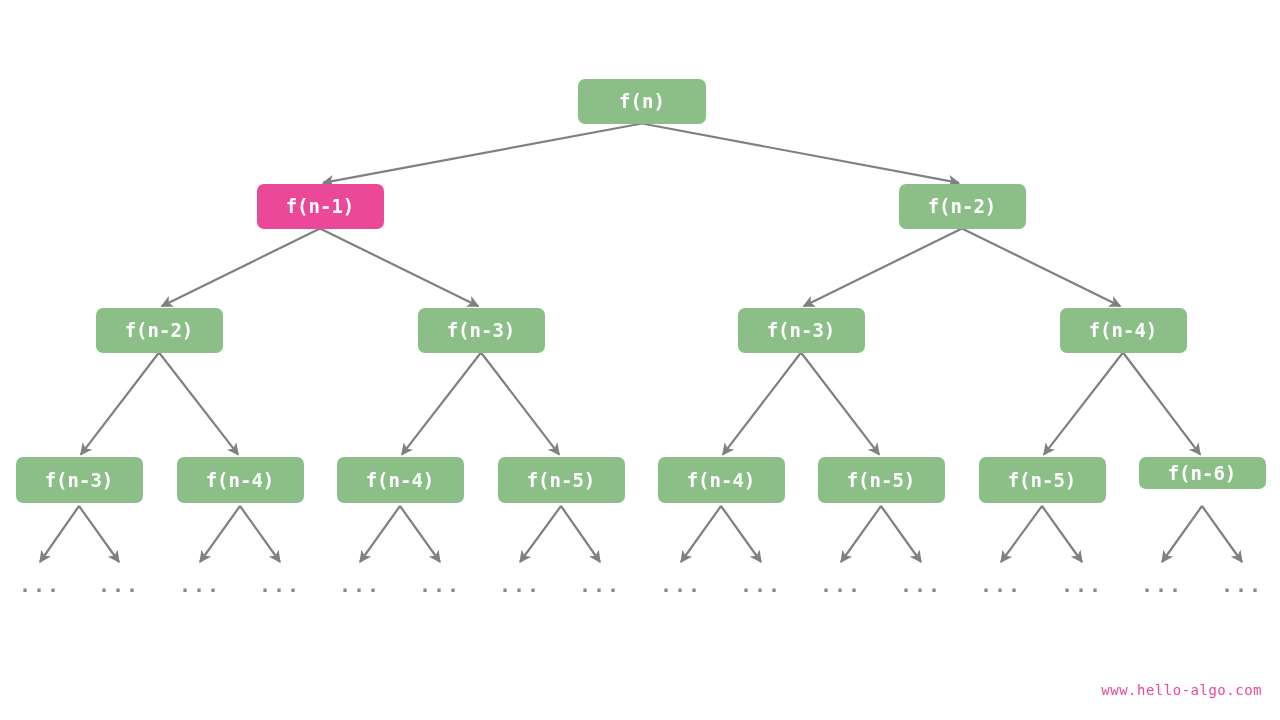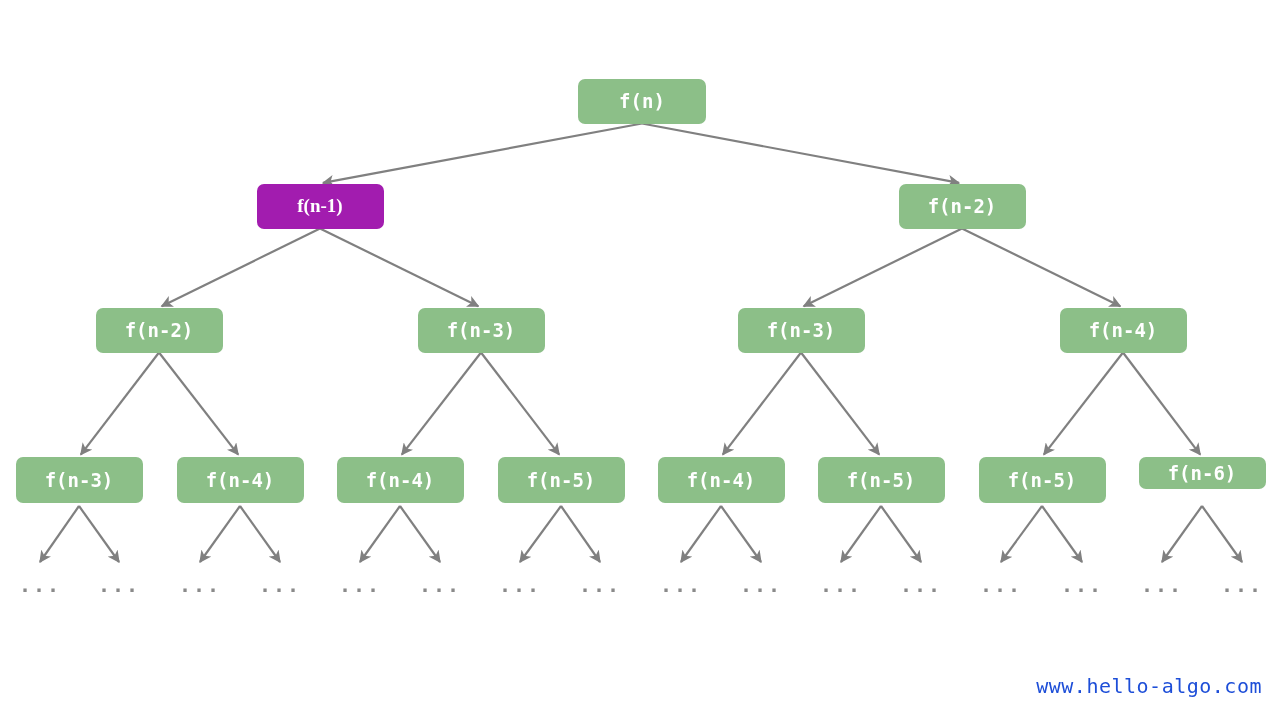--- a/index.html
+++ b/index.html
@@ -50,23 +50,23 @@
     font-weight: bold;
     letter-spacing: 2px;
     line-height: 1;
     transform: translate(-50%, -50%);
     white-space: nowrap;
   }
   #watermark {
     position: absolute;
     right: 18px;
     bottom: 22px;
-    color: #1d4ed8;
+    color: #ec4899;
     font-family: "DejaVu Sans Mono", monospace;
-    font-size: 20px;
+    font-size: 14px;
     letter-spacing: 0.5px;
     white-space: nowrap;
   }
 </style>
 </head>
 <body>
 
 <div id="stage">
 
   <svg id="edges" viewBox="0 0 1280 720" width="1280" height="720">
@@ -106,21 +106,21 @@
         <line x1="881" y1="506" x2="921" y2="562" stroke="#808080" stroke-width="2.2" marker-end="url(#arrowhead)"></line>
         <line x1="1042" y1="506" x2="1001" y2="562" stroke="#808080" stroke-width="2.2" marker-end="url(#arrowhead)"></line>
         <line x1="1042" y1="506" x2="1082" y2="562" stroke="#808080" stroke-width="2.2" marker-end="url(#arrowhead)"></line>
         <line x1="1202" y1="506" x2="1162" y2="562" stroke="#808080" stroke-width="2.2" marker-end="url(#arrowhead)"></line>
         <line x1="1202" y1="506" x2="1242" y2="562" stroke="#808080" stroke-width="2.2" marker-end="url(#arrowhead)"></line>
       </g>
   </svg>
 
   <div id="node-layer">
       <div class="node" style="left: 578px; top: 78.5px; width: 128px; height: 45px; background: rgb(140, 191, 136); color: rgb(255, 255, 255);">f(n)</div>
-      <div class="node" style="left: 256.5px; top: 183.5px; width: 127px; height: 45px; background: #a21caf; color: rgb(255, 255, 255); font-family: Liberation Serif, serif;">f(n-1)</div>
+      <div class="node" style="left: 256.5px; top: 183.5px; width: 127px; height: 45px; background: #ec4899; color: rgb(255, 255, 255);">f(n-1)</div>
       <div class="node" style="left: 898.5px; top: 183.5px; width: 127px; height: 45px; background: rgb(140, 191, 136); color: rgb(255, 255, 255);">f(n-2)</div>
       <div class="node" style="left: 95.5px; top: 307.5px; width: 127px; height: 45px; background: rgb(140, 191, 136); color: rgb(255, 255, 255);">f(n-2)</div>
       <div class="node" style="left: 417.5px; top: 307.5px; width: 127px; height: 45px; background: rgb(140, 191, 136); color: rgb(255, 255, 255);">f(n-3)</div>
       <div class="node" style="left: 737.5px; top: 307.5px; width: 127px; height: 45px; background: rgb(140, 191, 136); color: rgb(255, 255, 255);">f(n-3)</div>
       <div class="node" style="left: 1059.5px; top: 307.5px; width: 127px; height: 45px; background: rgb(140, 191, 136); color: rgb(255, 255, 255);">f(n-4)</div>
       <div class="node" style="left: 15.5px; top: 457px; width: 127px; height: 46px; background: rgb(140, 191, 136); color: rgb(255, 255, 255);">f(n-3)</div>
       <div class="node" style="left: 176.5px; top: 457px; width: 127px; height: 46px; background: rgb(140, 191, 136); color: rgb(255, 255, 255);">f(n-4)</div>
       <div class="node" style="left: 336.5px; top: 457px; width: 127px; height: 46px; background: rgb(140, 191, 136); color: rgb(255, 255, 255);">f(n-4)</div>
       <div class="node" style="left: 497.5px; top: 457px; width: 127px; height: 46px; background: rgb(140, 191, 136); color: rgb(255, 255, 255);">f(n-5)</div>
       <div class="node" style="left: 657.5px; top: 457px; width: 127px; height: 46px; background: rgb(140, 191, 136); color: rgb(255, 255, 255);">f(n-4)</div>

